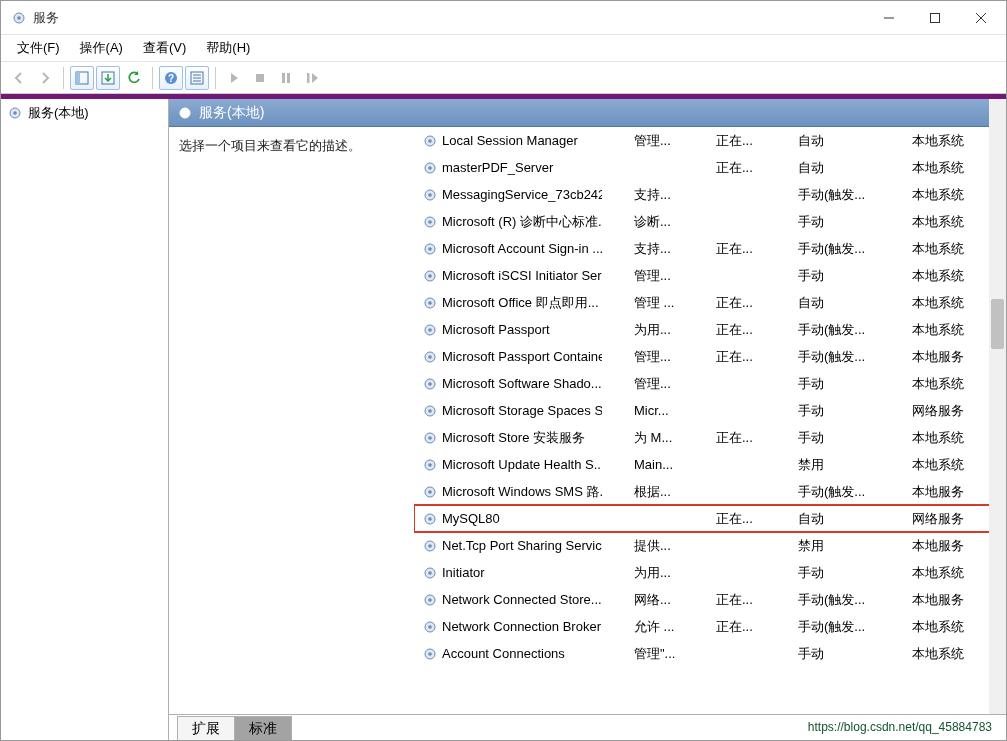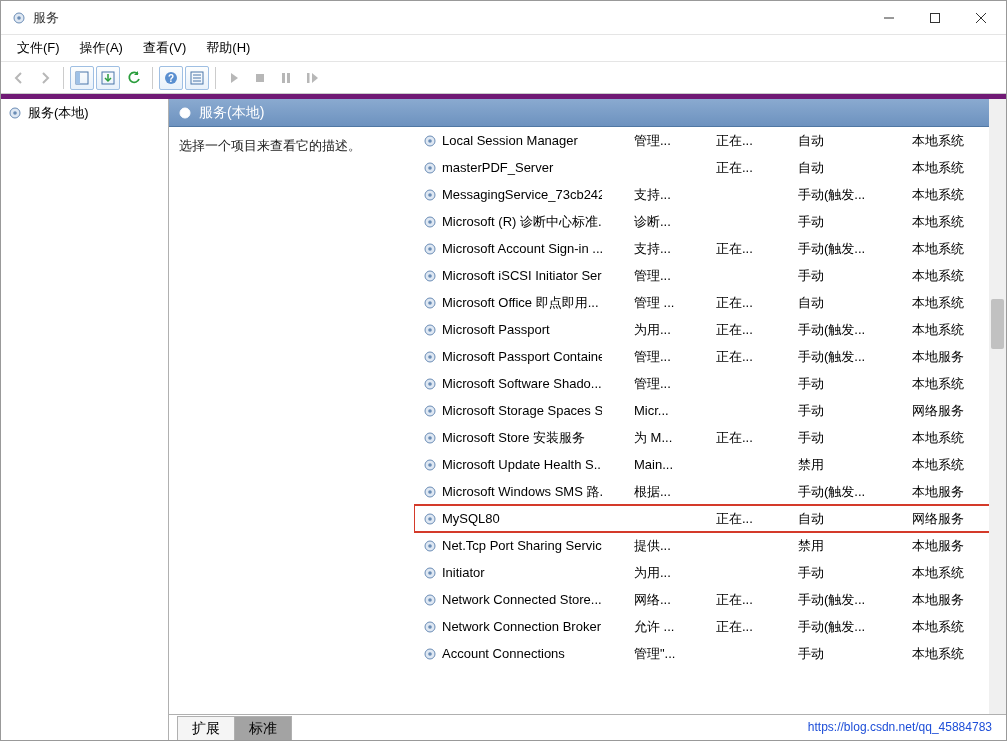--- a/index.html
+++ b/index.html
@@ -172,21 +172,21 @@
   position: absolute; right: 0; top: 0; bottom: 26px; width: 17px;
   background: #f0f0f0;
 }
 .vscroll .thumb {
   position: absolute; left: 2px; right: 2px;
   top: 200px; height: 50px;
   background: #c1c1c1; border-radius: 2px;
 }
 .watermark {
   position: absolute; right: 14px; bottom: 6px;
-  font-size: 12px; color: #1d4ed8;
+  font-size: 12px; color: #14532d;
 }
 </style>
 </head>
 <body>
 
 <div class="titlebar">
   <svg class="app-icon" viewBox="0 0 16 16">
       <circle cx="8" cy="8" r="5" fill="#dfe8f3" stroke="#6a8cb5"></circle>
       <circle cx="8" cy="8" r="1.8" fill="#6a8cb5"></circle>
     </svg>

